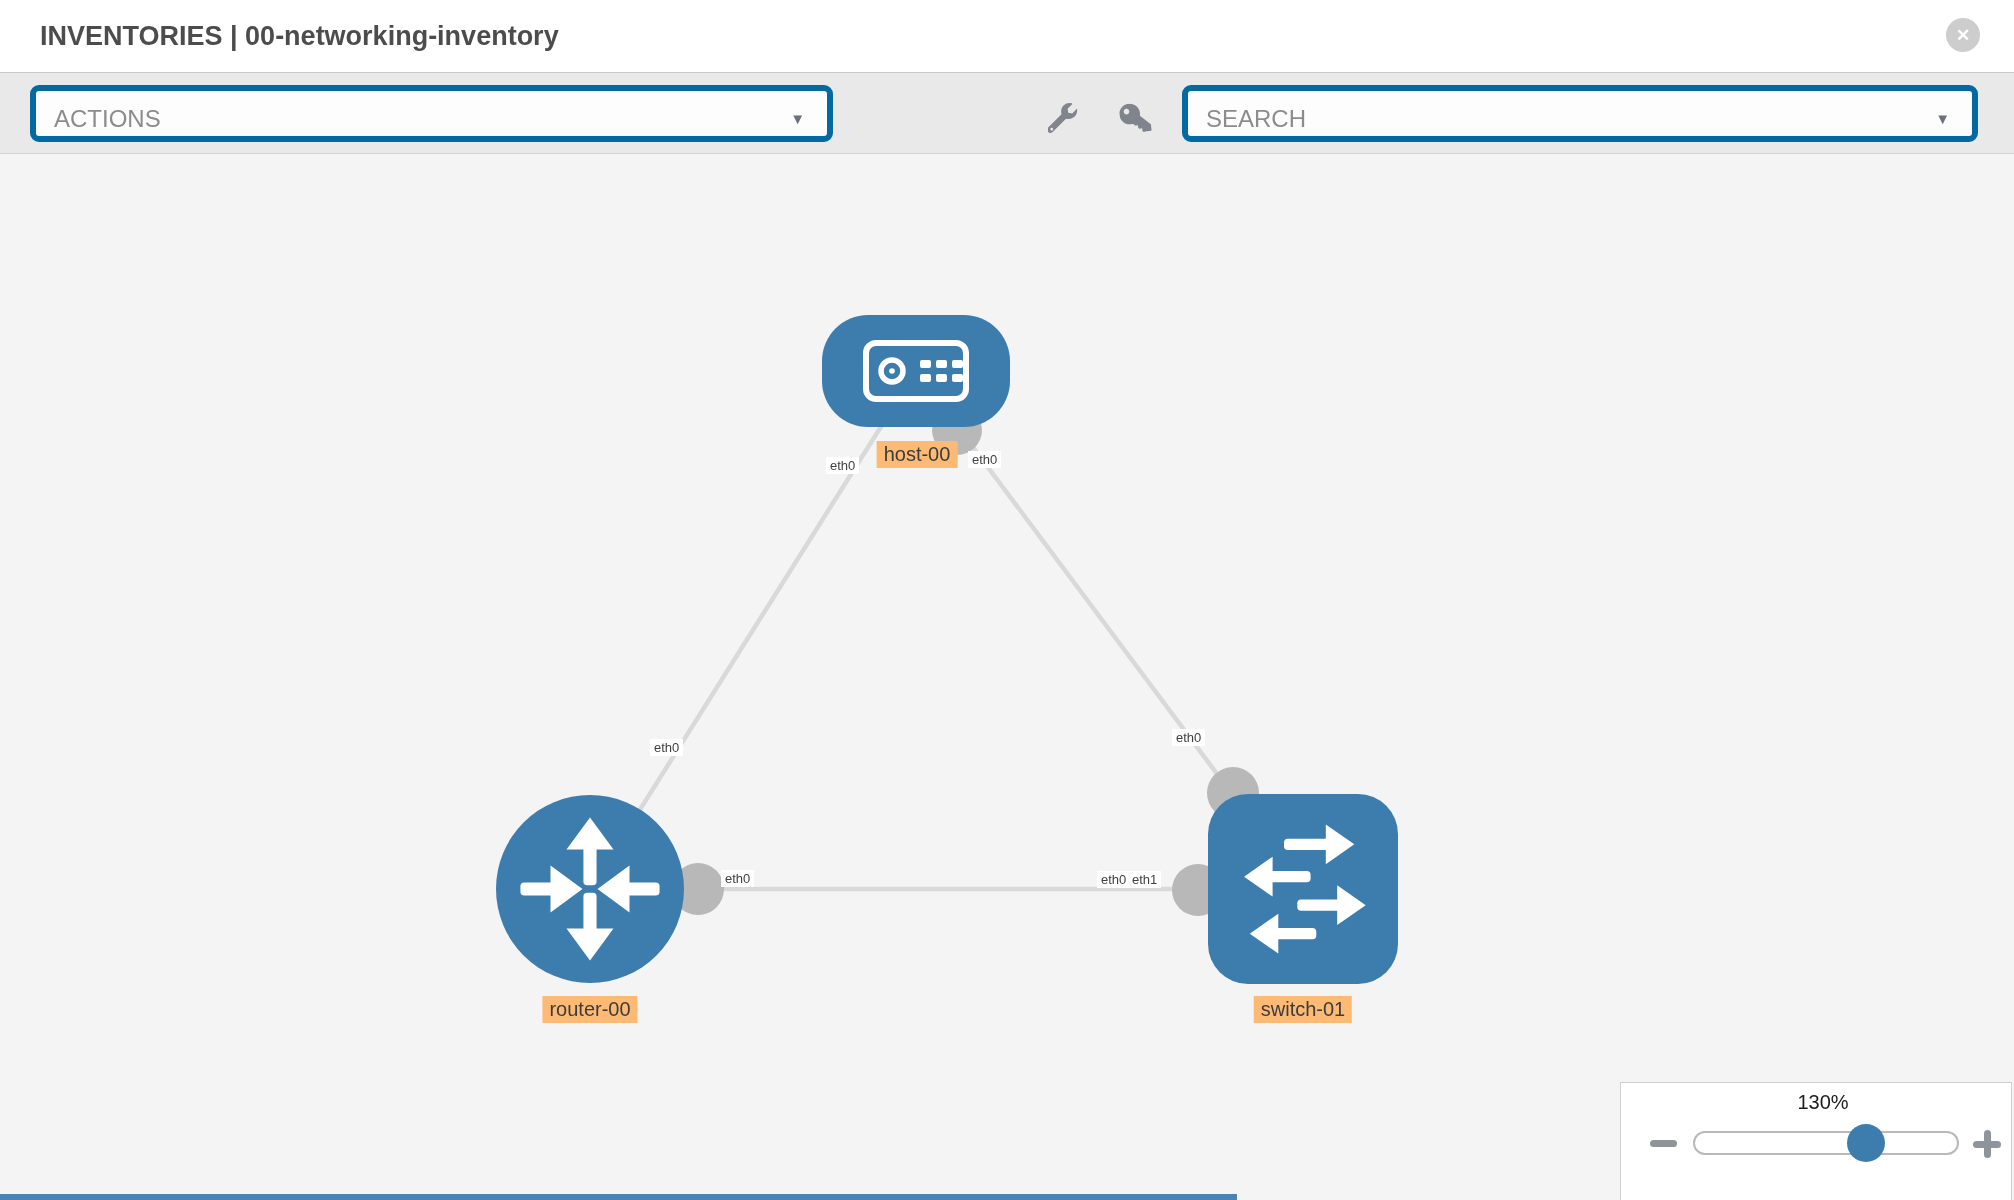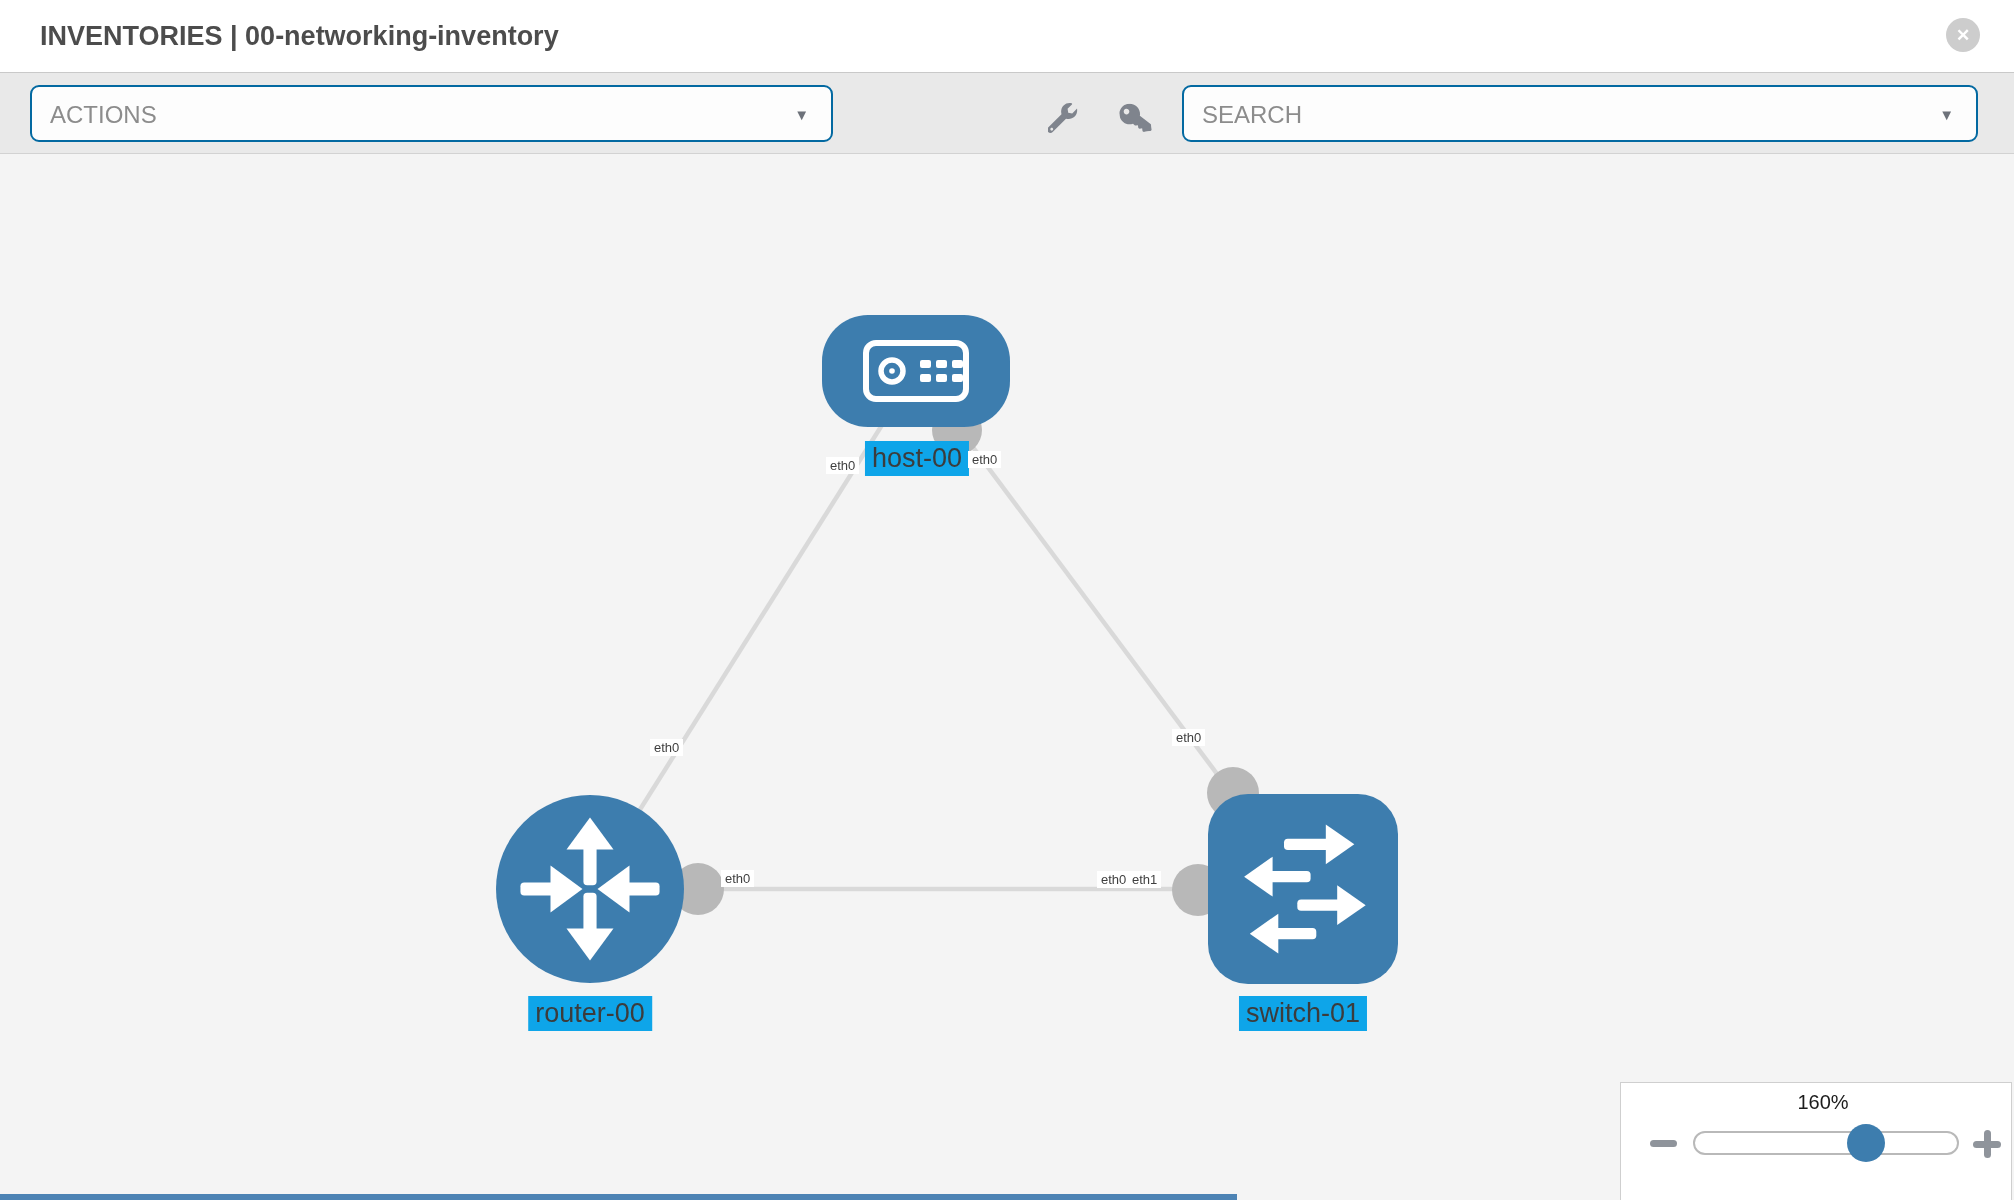--- a/index.html
+++ b/index.html
@@ -11,41 +11,41 @@
   .header-title { position:absolute; left:40px; top:0; height:72px; line-height:72px;
     font-size:27px; font-weight:bold; color:#4c4c4c; }
   .close-btn { position:absolute; left:1946px; top:18px; width:34px; height:34px;
     border-radius:50%; background:#cdcdcd; color:#ffffff; font-size:17px; font-weight:bold;
     display:flex; align-items:center; justify-content:center; cursor:pointer; }
 
   
   .toolbar { position:absolute; left:0; top:72px; width:2014px; height:82px; background:#e9e9e9;
     border-top:1px solid #c9c9c9; border-bottom:1px solid #d2d2d2; }
   .select-box { position:absolute; top:12px; height:57px; background:#fdfdfd;
-    border:2px solid #0369a1; border-radius:9px; }
+    border:6px solid #0369a1; border-radius:9px; }
   .select-box .ph { position:absolute; left:18px; top:0; line-height:55px; font-size:24px; color:#8c8c8c; }
   .select-box .caret { position:absolute; right:22px; top:19px; font-size:15px; color:#6d727a; }
   .actions-box { left:30px; width:803px; }
   .search-box { left:1182px; width:796px;padding-left:44px; }
   .tool-icon { position:absolute; top:30px; width:30px; height:30px; cursor:pointer; }
   .tool-icon svg { width:100%; height:100%; fill:#7f848d; }
   .wrench { left:1048px; }
   .key { left:1120px; }
   .key svg { transform:scaleX(-1) rotate(8deg); }
 
   
   .canvas { position:absolute; left:0; top:154px; width:2014px; height:1046px; background:#f4f4f4; }
   .links-svg { position:absolute; left:0; top:0; width:2014px; height:1046px; }
   .node { position:absolute; display:flex; align-items:center; justify-content:center; cursor:pointer; }
   .node svg { width:100%; height:100%; }
   .node-host   { left:822px; top:161px; width:188px; height:112px; border-radius:46px; }
   .node-router { left:496px; top:641px; width:188px; height:188px; border-radius:50%; }
   .node-switch { left:1208px; top:640px; width:190px; height:190px; border-radius:40px; }
-  .node-label { position:absolute; transform:translateX(-50%); background:#0ea5e9;
-    padding:2px 7px; font-size:27px; color:#3c3c3c; white-space:nowrap; }
+  .node-label { position:absolute; transform:translateX(-50%); background:#fdba74;
+    padding:2px 7px; font-size:20px; color:#3c3c3c; white-space:nowrap; }
   .iface-label { position:absolute; background:#ffffff; padding:1px 4px;
     font-size:13px; color:#3f3f3f; white-space:nowrap; }
 
   
   .zoom-panel { position:absolute; left:1620px; top:1082px; width:392px; height:128px;
     background:#ffffff; border:1px solid #cfcfcf; }
   .zoom-value { position:absolute; left:14px; right:0; top:8px; text-align:center;
     font-size:20px; color:#1c1c1c; }
   .zoom-minus, .zoom-plus { position:absolute; cursor:pointer; }
   .bar { position:absolute; background:#8f949b; border-radius:3.5px; }
@@ -163,21 +163,21 @@
   <div class="iface-label" style="left:826px; top:303px;">eth0</div>
   <div class="iface-label" style="left:968px; top:297px;">eth0</div>
   <div class="iface-label" style="left:650px; top:585px;">eth0</div>
   <div class="iface-label" style="left:1172px; top:575px;">eth0</div>
   <div class="iface-label" style="left:721px; top:716px;">eth0</div>
   <div class="iface-label" style="left:1097px; top:717px;">eth0</div>
   <div class="iface-label" style="left:1128px; top:717px;">eth1</div>
 </div>
 
 <div class="zoom-panel">
-  <div class="zoom-value">160%</div>
+  <div class="zoom-value">130%</div>
   <div class="zoom-minus">
     <span class="bar"></span>
   </div>
   <div class="zoom-track">
     <div class="zoom-handle" style="background:#3d7dae"></div>
   </div>
   <div class="zoom-plus">
     <span class="bar h"></span>
     <span class="bar v"></span>
   </div>

